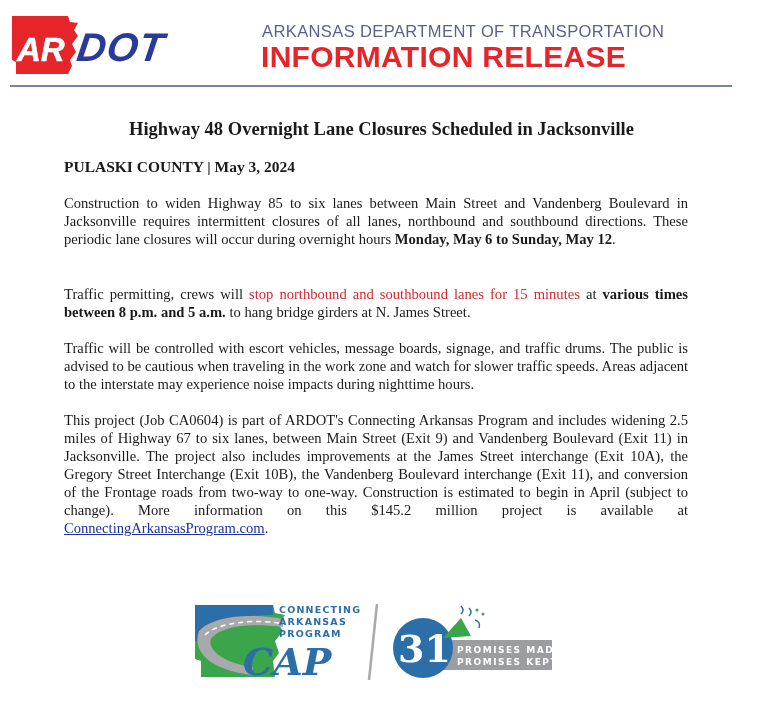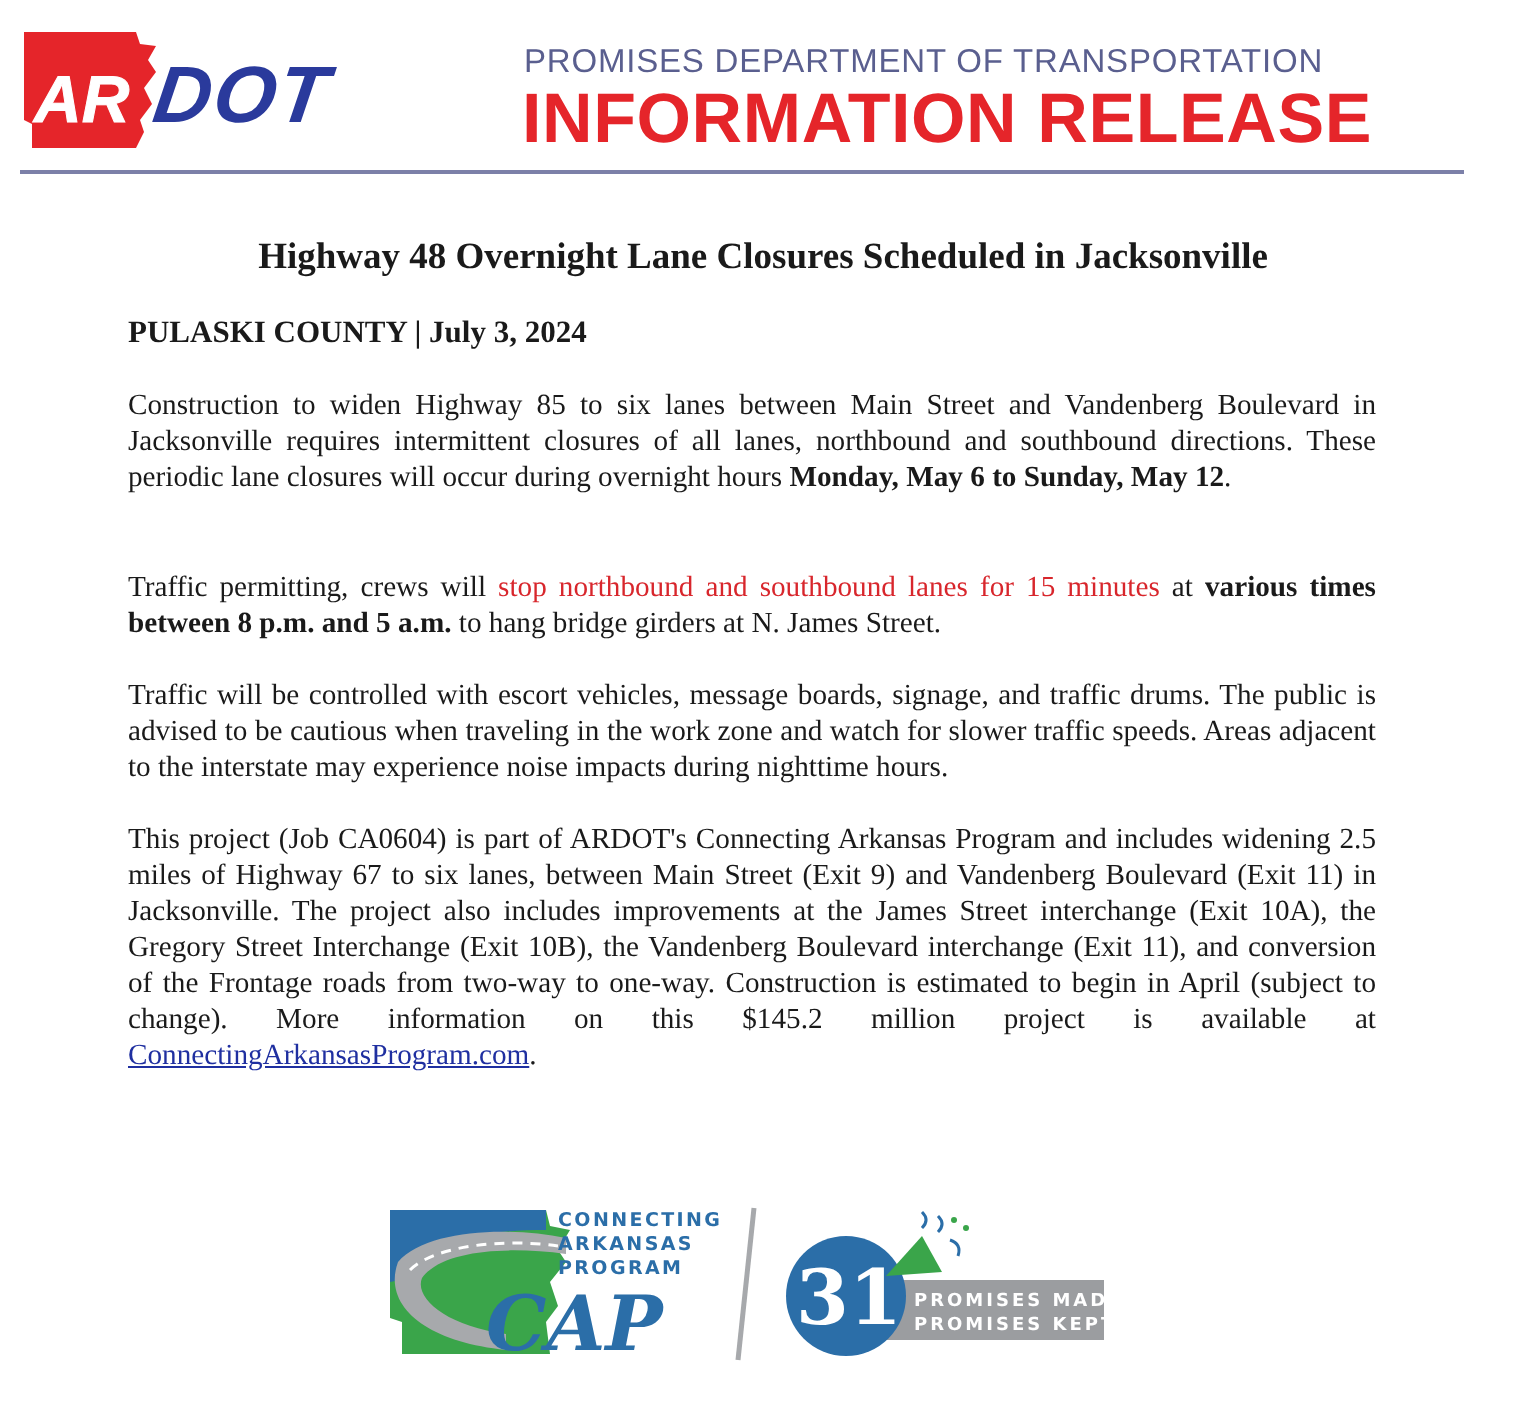--- a/index.html
+++ b/index.html
@@ -1,44 +1,44 @@
 <!DOCTYPE html>
 <html><head>
 <meta charset="utf-8">
 <style>
   html, body { margin:0; padding:0; background:#fff; }
   body { width:763px; height:702px; position:relative; overflow:hidden; font-family:"DejaVu Serif", serif; color:#1a1a1a; }
   .logo { position:absolute; left:10px; top:14px; width:175px; height:62px; }
   .hdr-sub { position:absolute; left:262px; top:22px; font-family:"Liberation Sans", sans-serif; font-size:16.5px; color:#5a5f8f; letter-spacing:0.4px; white-space:nowrap; }
-  .hdr-main { position:absolute; left:261px; top:40px; font-family:"Liberation Sans", sans-serif; font-weight:bold; font-size:35px; color:#e5252a; letter-spacing:0.3px; white-space:nowrap; }
+  .hdr-main { position:absolute; left:261px; top:40px; font-family:"Liberation Sans", sans-serif; font-weight:bold; font-size:30px; color:#e5252a; letter-spacing:0.3px; white-space:nowrap; }
   .rule { position:absolute; left:10px; top:85px; width:722px; height:2px; background:#7c80a8; }
   .title { position:absolute; left:0; width:763px; top:119px; text-align:center; font-family:"Liberation Serif", serif; font-weight:bold; font-size:18.5px; }
   .dateline { position:absolute; left:64px; top:158px; font-family:"Liberation Serif", serif; font-weight:bold; font-size:15.5px; }
   .para { position:absolute; left:64px; width:624px; font-family:"Liberation Serif", serif; font-size:14.6px; line-height:18px; text-align:justify; }
   .p1 { top:194px; } .p2 { top:285px; } .p3 { top:339px; } .p4 { top:411px; }
   b { font-weight:bold; }
   .red { color:#d8262c; }
   a { color:#1f2fa0; text-decoration:underline; }
   .cap { position:absolute; left:193px; top:601px; width:170px; height:80px; }
   .promise { position:absolute; left:365px; top:600px; width:200px; height:82px; }
 </style>
 </head>
 <body>
 
 <svg class="logo" viewBox="0 0 175 62">
   <path d="M2 2 L58 2 L60 8 L68 9 L64 16 L68 22 L62 30 L66 38 L60 46 L62 52 L58 60 L6 60 L6 48 L2 46 Z" fill="#e5252a"></path>
   <text x="7" y="47" font-family="Liberation Sans, sans-serif" font-weight="bold" font-style="italic" font-size="33" fill="#fff" stroke="#fff" stroke-width="0.5">AR</text>
   <text x="66" y="47" font-family="Liberation Sans, sans-serif" font-weight="bold" font-style="italic" font-size="40" fill="#2a3a9c" letter-spacing="1" transform="skewX(-8) translate(6,0)">DOT</text>
 </svg>
-<div class="hdr-sub">PROMISES DEPARTMENT OF TRANSPORTATION</div>
+<div class="hdr-sub">ARKANSAS DEPARTMENT OF TRANSPORTATION</div>
 <div class="hdr-main">INFORMATION RELEASE</div>
 <div class="rule"></div>
 
 <div class="title">Highway 48 Overnight Lane Closures Scheduled in Jacksonville</div>
-<div class="dateline">PULASKI COUNTY | July 3, 2024</div>
+<div class="dateline">PULASKI COUNTY | May 3, 2024</div>
 
 <div class="para p1"><span>Construction to widen Highway 85 to six lanes between Main Street and Vandenberg Boulevard in Jacksonville requires intermittent closures of all lanes, northbound and southbound directions. These periodic lane closures will occur during overnight hours </span><b>Monday, May 6 to Sunday, May 12</b><span>.</span></div>
 
 <div class="para p2"><span>Traffic permitting, crews will </span><span class="red">stop northbound and southbound lanes for 15 minutes</span><span> at </span><b>various times between 8 p.m. and 5 a.m.</b><span> to hang bridge girders at N. James Street.</span></div>
 
 <div class="para p3">Traffic will be controlled with escort vehicles, message boards, signage, and traffic drums. The public is advised to be cautious when traveling in the work zone and watch for slower traffic speeds. Areas adjacent to the interstate may experience noise impacts during nighttime hours.</div>
 
 <div class="para p4"><span>This project (Job CA0604) is part of ARDOT's Connecting Arkansas Program and includes widening 2.5 miles of Highway 67 to six lanes, between Main Street (Exit 9) and Vandenberg Boulevard (Exit 11) in Jacksonville. The project also includes improvements at the James Street interchange (Exit 10A), the Gregory Street Interchange (Exit 10B), the Vandenberg Boulevard interchange (Exit 11), and conversion of the Frontage roads from two-way to one-way. Construction is estimated to begin in April (subject to change). More information on this $145.2 million project is available at </span><a href="#">ConnectingArkansasProgram.com</a><span>.</span></div>
 
 <svg class="cap" viewBox="0 0 170 80">

